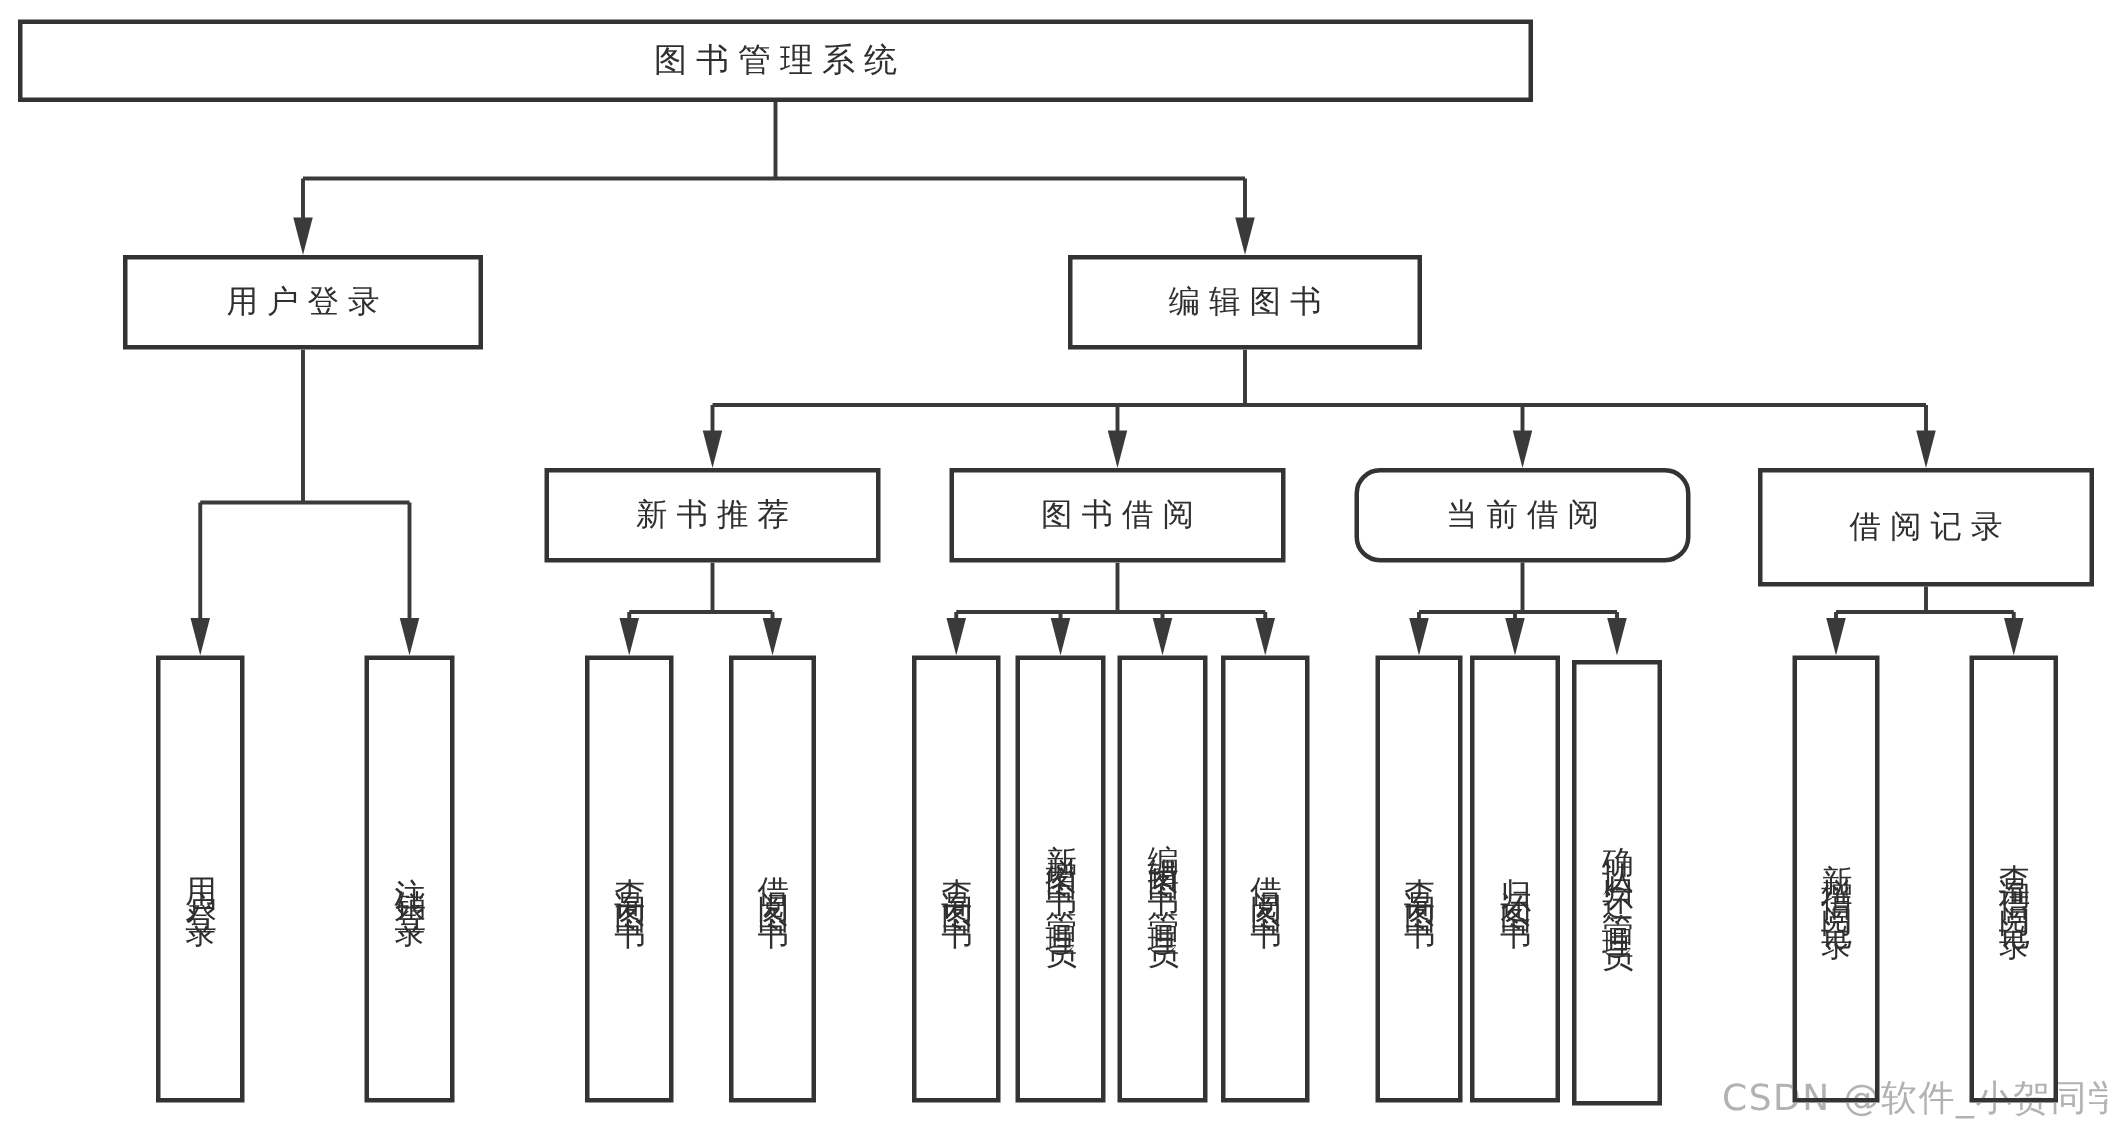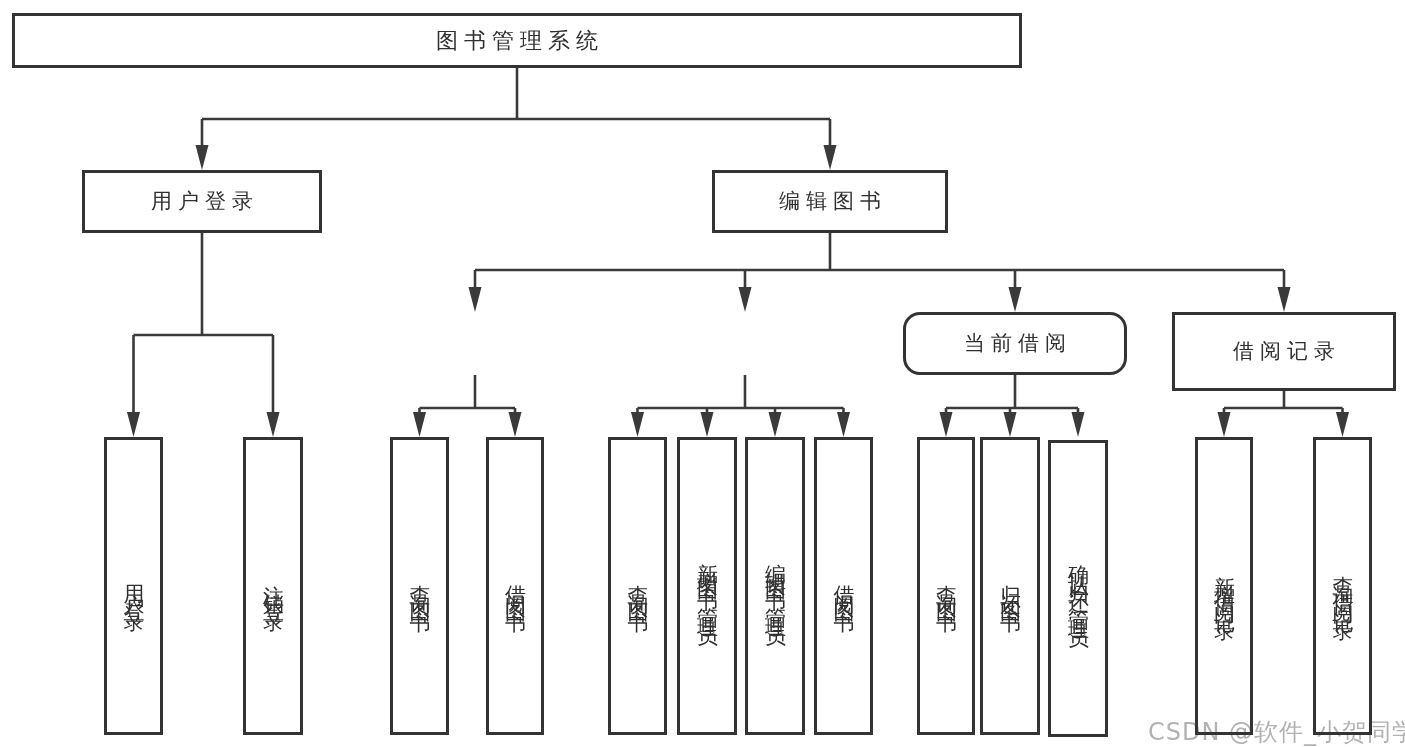--- a/index.html
+++ b/index.html
@@ -90,20 +90,22 @@
       <polygon points="1217.5,412 1230.5,412 1224,437"></polygon>
       <polygon points="1336,412 1349,412 1342.5,437"></polygon>
     </g>
   </svg>
 
   <div class="node h" style="left:12px; top:13px; width:1010px; height:55px; font-size:22px;text-align:right;">图书管理系统</div>
 
   <div class="node h" style="left:82px; top:170px; width:240px; height:63px;">用户登录</div>
   <div class="node h" style="left:712px; top:170px; width:236px; height:63px;">编辑图书</div>
 
+  <div class="node h" style="left:363px; top:312px; width:224px; height:63px;">新书推荐</div>
+  <div class="node h" style="left:633px; top:312px; width:224px; height:63px;">图书借阅</div>
   <div class="node h" style="left:903px; top:312px; width:224px; height:63px;border-radius:17px;">当前借阅</div>
   <div class="node h" style="left:1172px; top:312px; width:224px; height:79px;">借阅记录</div>
 
   <div class="node v" style="left:104px; top:437px; width:59px; height:298px;">用户登录</div>
   <div class="node v" style="left:243px; top:437px; width:60px; height:298px;">注销登录</div>
 
   <div class="node v" style="left:390px; top:437px; width:59px; height:298px;">查询图书</div>
   <div class="node v" style="left:486px; top:437px; width:58px; height:298px;">借阅图书</div>
 
   <div class="node v" style="left:608px; top:437px; width:59px; height:298px;">查询图书</div>

